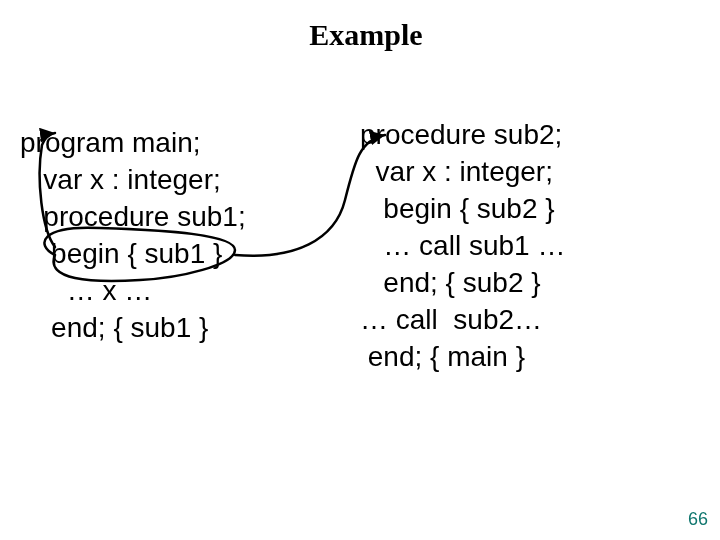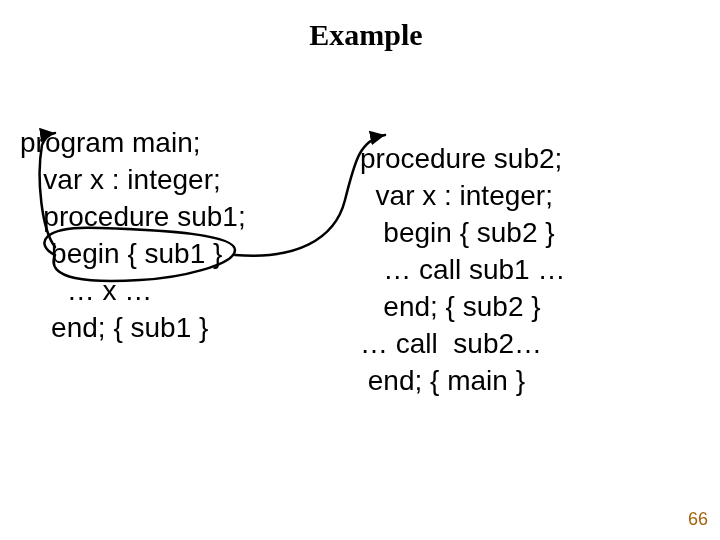--- a/index.html
+++ b/index.html
@@ -25,28 +25,28 @@
   }
   .code {
     position: absolute;
     font-family: Arial, Helvetica, sans-serif;
     font-size: 28px;
     line-height: 37px;
     white-space: pre;
     margin-top: 40px;
   }
   .left-col { top: 84px; left: 20px; }
-  .right-col { top: 100px; left: 360px; }
+  .right-col { top: 76px; left: 360px; }
   .page-num {
     position: absolute;
     right: 12px;
     bottom: 10px;
     font-family: Arial, Helvetica, sans-serif;
     font-size: 18px;
-    color: #a16207;
+    color: #0f766e;
   }
   .arrows {
     position: absolute;
     top: 0;
     left: 0;
     width: 720px;
     height: 540px;
     pointer-events: none;
   }
 </style>

